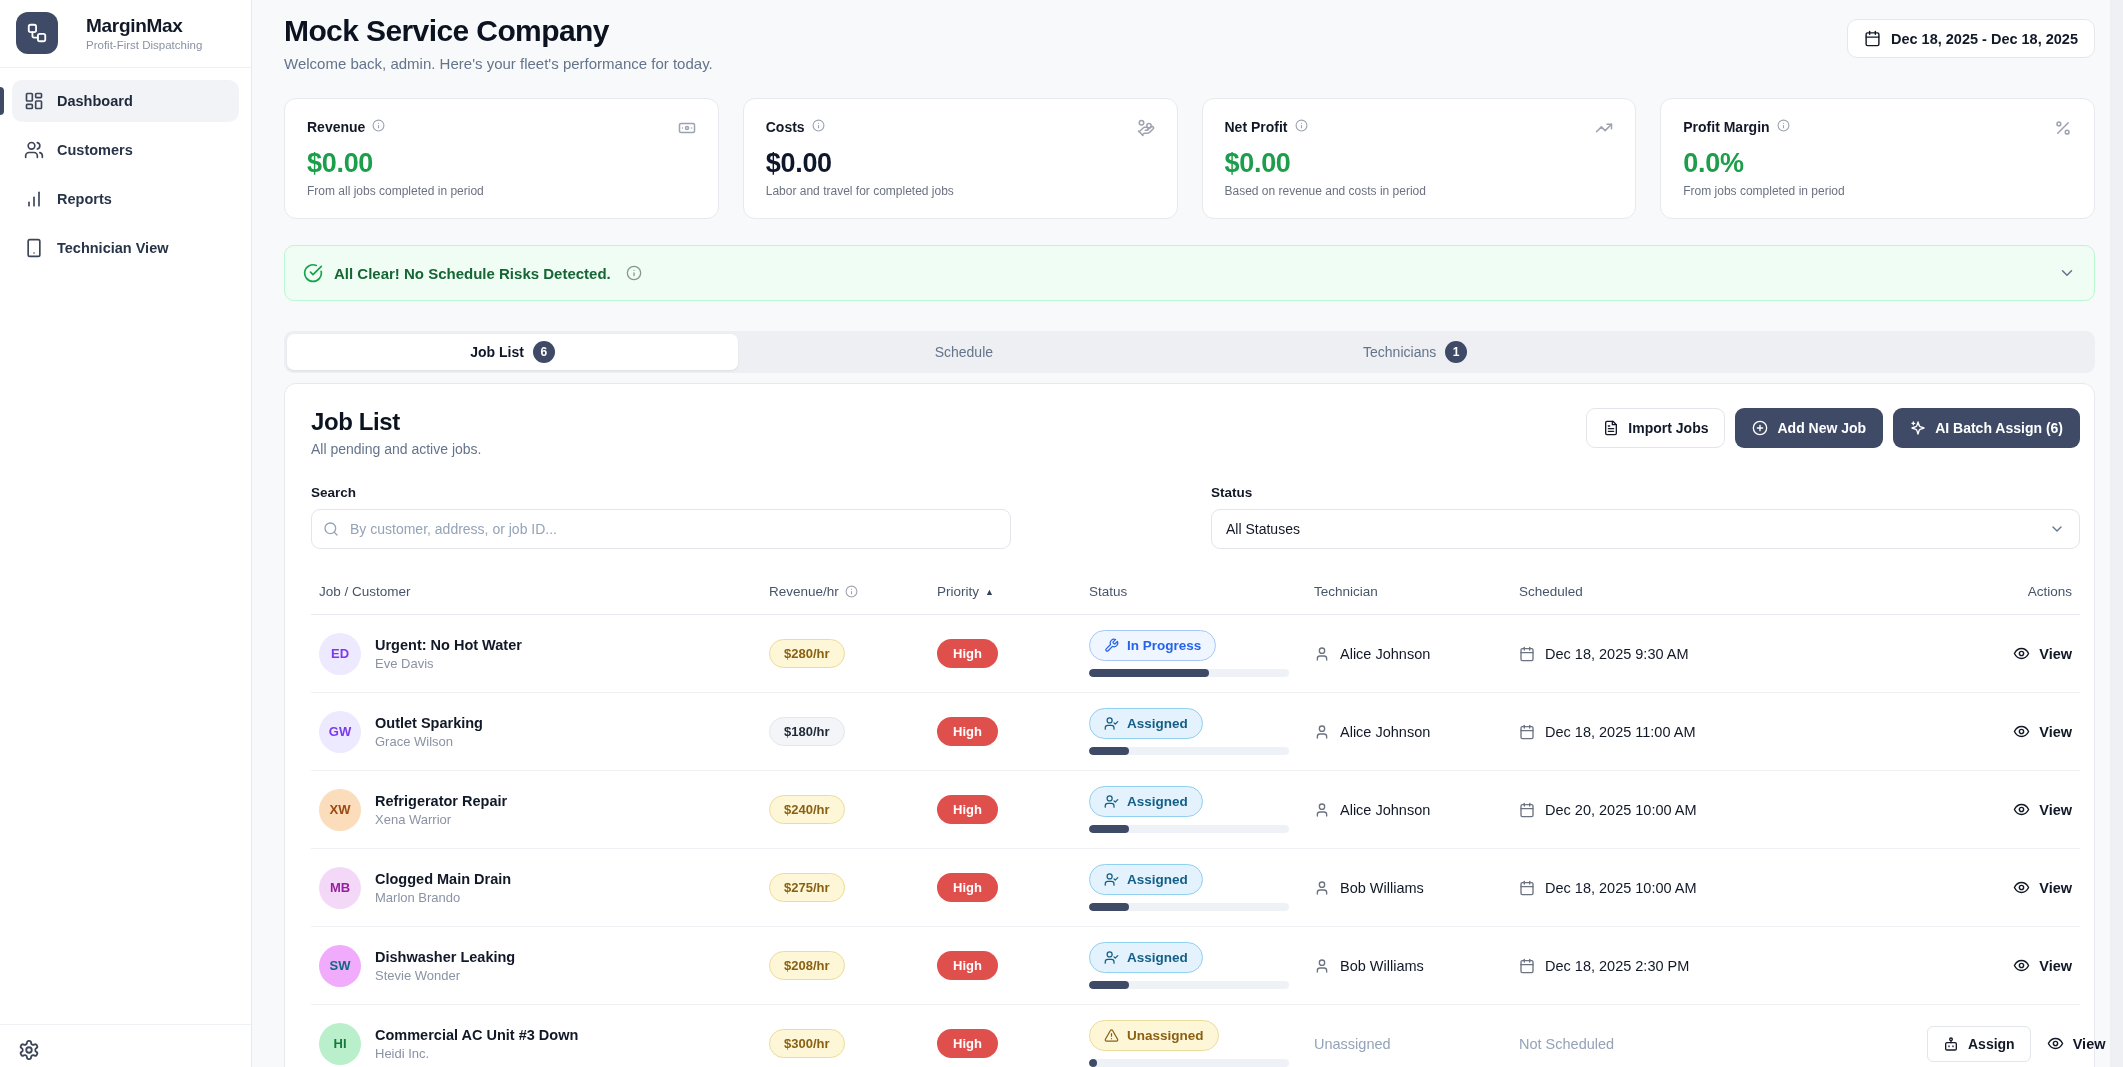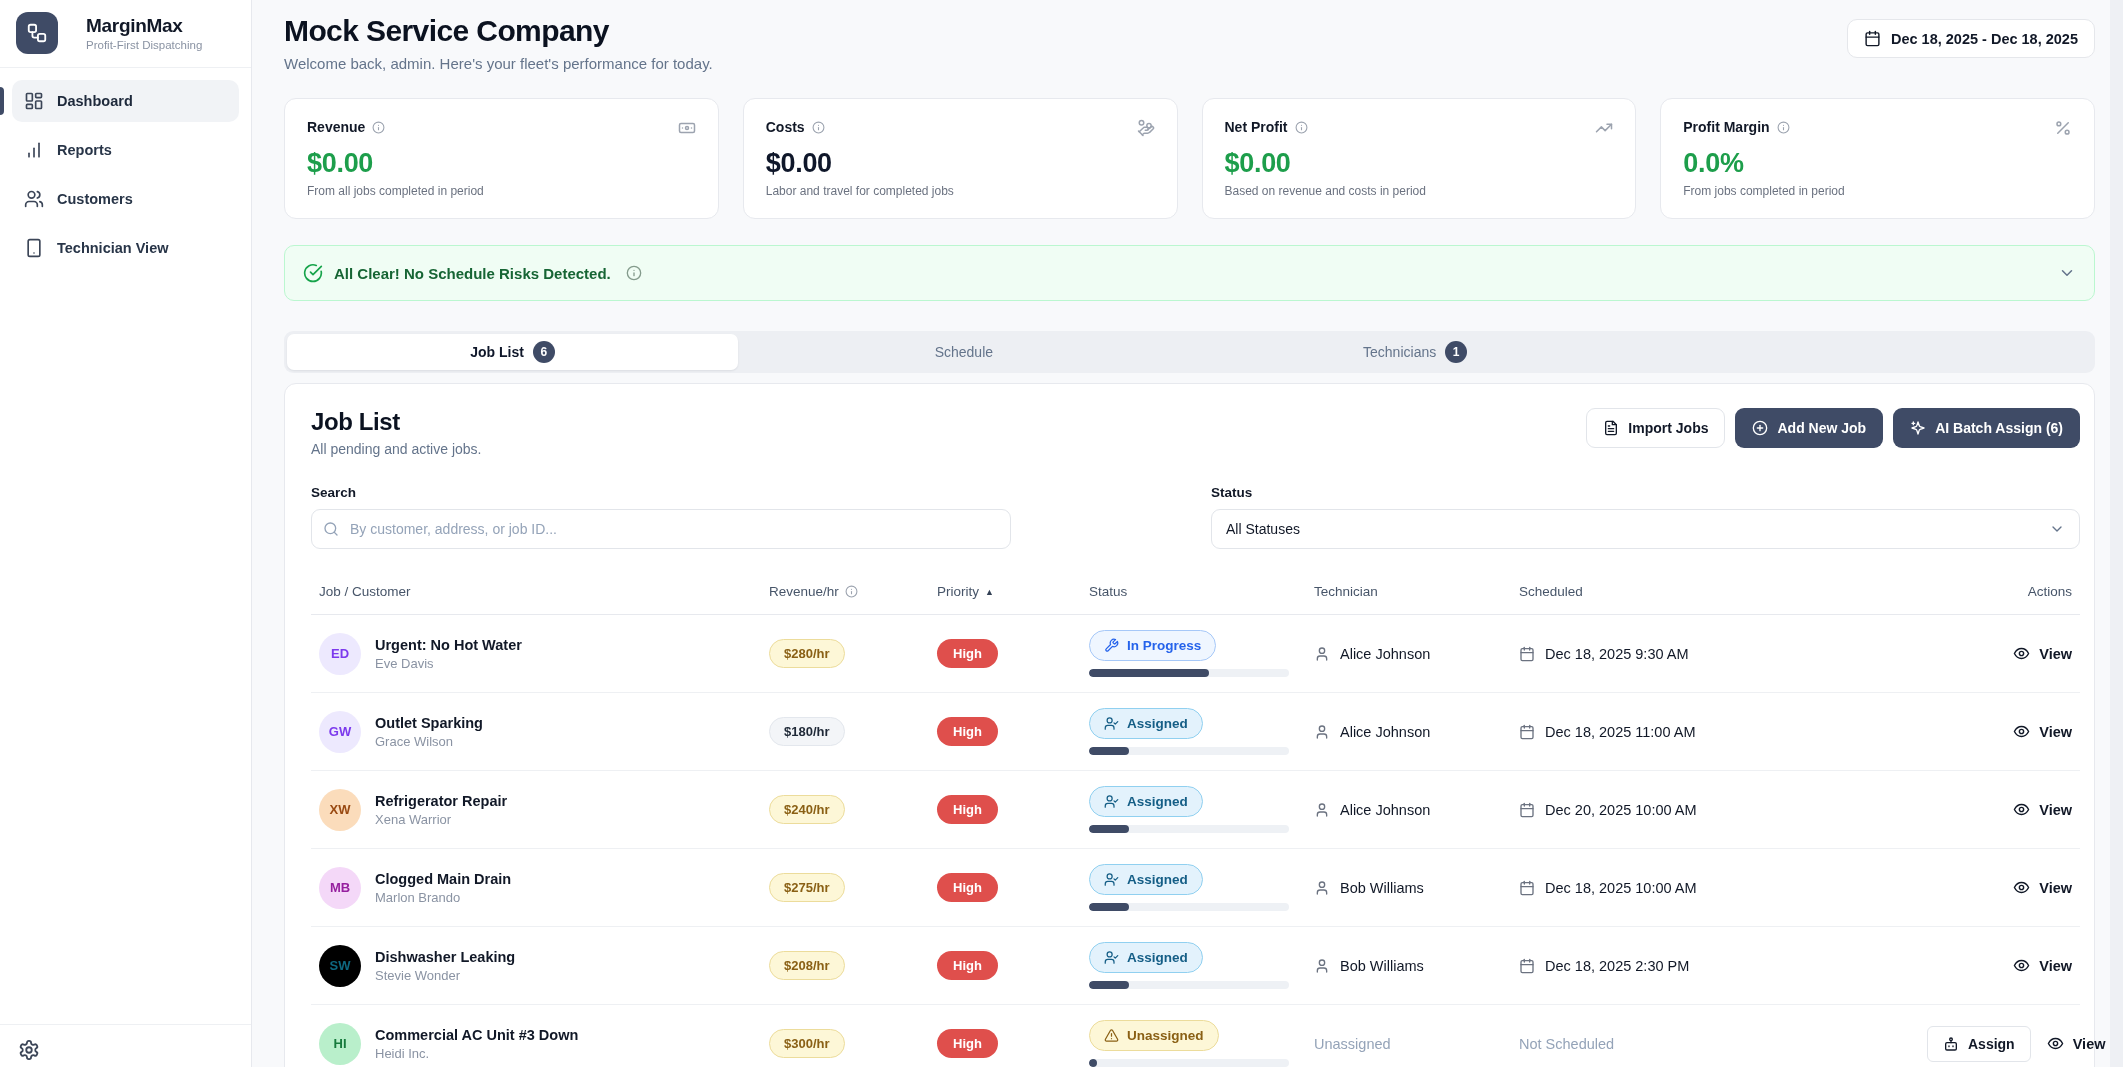--- a/index.html
+++ b/index.html
@@ -40,21 +40,21 @@
   .main { flex: 1; padding: 14px 14px 0 32px; overflow: hidden; }
   .page-header { display: flex; justify-content: space-between; align-items: flex-start; padding-right: 14px; }
   .page-title { font-size: 30px; font-weight: 800; letter-spacing: -0.6px; color: #0b1220; }
   .page-subtitle { font-size: 15px; color: #64748b; margin-top: 7px; }
   .date-btn { display: flex; align-items: center; gap: 10px; background: #fff; border: 1px solid #e5e7eb; border-radius: 10px; padding: 10px 16px; font-size: 14.5px; font-weight: 600; color: #111827; margin-top: 5px; font-family: inherit; cursor: pointer; }
   .date-btn .icon { color: #111827; }
 
   .kpi-row { display: grid; grid-template-columns: repeat(4, 1fr); gap: 24px; margin-top: 26px; padding-right: 14px; }
   .kpi-card { background: #fff; border: 1px solid #e7e9ee; border-radius: 12px; padding: 20px 22px; min-height: 120px; }
   .kpi-top { display: flex; justify-content: space-between; align-items: flex-start; }
-  .kpi-label { font-size: 14px; font-weight: 600; color: #111827; display: flex; align-items: center; gap: 7px; }
+  .kpi-label { font-size: 14px; font-weight: 600; color: #111827; display: flex; gap: 7px; }
   .kpi-value { font-size: 27px; font-weight: 800; margin-top: 11px; letter-spacing: -0.3px; }
   .kpi-value.green { color: #1d9e4b; }
   .kpi-value.dark { color: #0f172a; }
   .kpi-desc { font-size: 12px; color: #6b7280; margin-top: 5px; }
 
   .alert { margin-top: 26px; margin-right: 14px; background: #f0fdf4; border: 1px solid #bbf7d0; border-radius: 10px; height: 56px; display: flex; align-items: center; gap: 11px; padding: 0 18px; cursor: pointer; }
   .alert-check { color: #16a34a; }
   .alert-text { color: #166534; font-weight: 700; font-size: 15px; }
   .alert-info { color: #849b8c; margin-left: 4px; }
   .alert-chevron { margin-left: auto; color: #64748b; }
@@ -145,37 +145,37 @@
               <rect x="14" y="3" width="7" height="5" rx="1"></rect>
               <rect x="14" y="12" width="7" height="9" rx="1"></rect>
               <rect x="3" y="16" width="7" height="5" rx="1"></rect>
             </svg>
           </span>
         <span>Dashboard</span>
       </div>
       <div class="nav-item">
         <span class="icon i20">
             <svg viewBox="0 0 24 24" fill="none" stroke="currentColor" stroke-width="2" stroke-linecap="round" stroke-linejoin="round">
-              <line x1="12" y1="20" x2="12" y2="10"></line>
-              <line x1="18" y1="20" x2="18" y2="4"></line>
-              <line x1="6" y1="20" x2="6" y2="16"></line>
-            </svg>
-          </span>
-        <span>Reports</span>
-      </div>
-      <div class="nav-item">
-        <span class="icon i20">
-            <svg viewBox="0 0 24 24" fill="none" stroke="currentColor" stroke-width="2" stroke-linecap="round" stroke-linejoin="round">
               <path d="M16 21v-2a4 4 0 0 0-4-4H6a4 4 0 0 0-4 4v2"></path>
               <circle cx="9" cy="7" r="4"></circle>
               <path d="M22 21v-2a4 4 0 0 0-3-3.87"></path>
               <path d="M16 3.13a4 4 0 0 1 0 7.75"></path>
             </svg>
           </span>
         <span>Customers</span>
+      </div>
+      <div class="nav-item">
+        <span class="icon i20">
+            <svg viewBox="0 0 24 24" fill="none" stroke="currentColor" stroke-width="2" stroke-linecap="round" stroke-linejoin="round">
+              <line x1="12" y1="20" x2="12" y2="10"></line>
+              <line x1="18" y1="20" x2="18" y2="4"></line>
+              <line x1="6" y1="20" x2="6" y2="16"></line>
+            </svg>
+          </span>
+        <span>Reports</span>
       </div>
       <div class="nav-item">
         <span class="icon i20">
             <svg viewBox="0 0 24 24" fill="none" stroke="currentColor" stroke-width="2" stroke-linecap="round" stroke-linejoin="round">
               <rect x="5" y="2" width="14" height="20" rx="2"></rect>
               <path d="M12 18h.01"></path>
             </svg>
           </span>
         <span>Technician View</span>
       </div>
@@ -697,21 +697,21 @@
                       <circle cx="12" cy="12" r="3"></circle>
                     </svg>
                   </span>
         <span>View</span>
       </button>
     </div>
   </div>
 
   <div class="trow">
     <div class="cell cell-job">
-      <div class="avatar" style="background: #000000; color: rgb(14, 104, 128);">SW</div>
+      <div class="avatar" style="background: #f0abfc; color: rgb(14, 104, 128);">SW</div>
       <div>
         <div class="job-name">Dishwasher Leaking</div>
         <div class="cust-name">Stevie Wonder</div>
       </div>
     </div>
     <div class="cell">
                 <span class="rev-pill rev-gold">$208/hr</span>
               </div>
     <div class="cell">
                 <span class="pri-pill">High</span>

